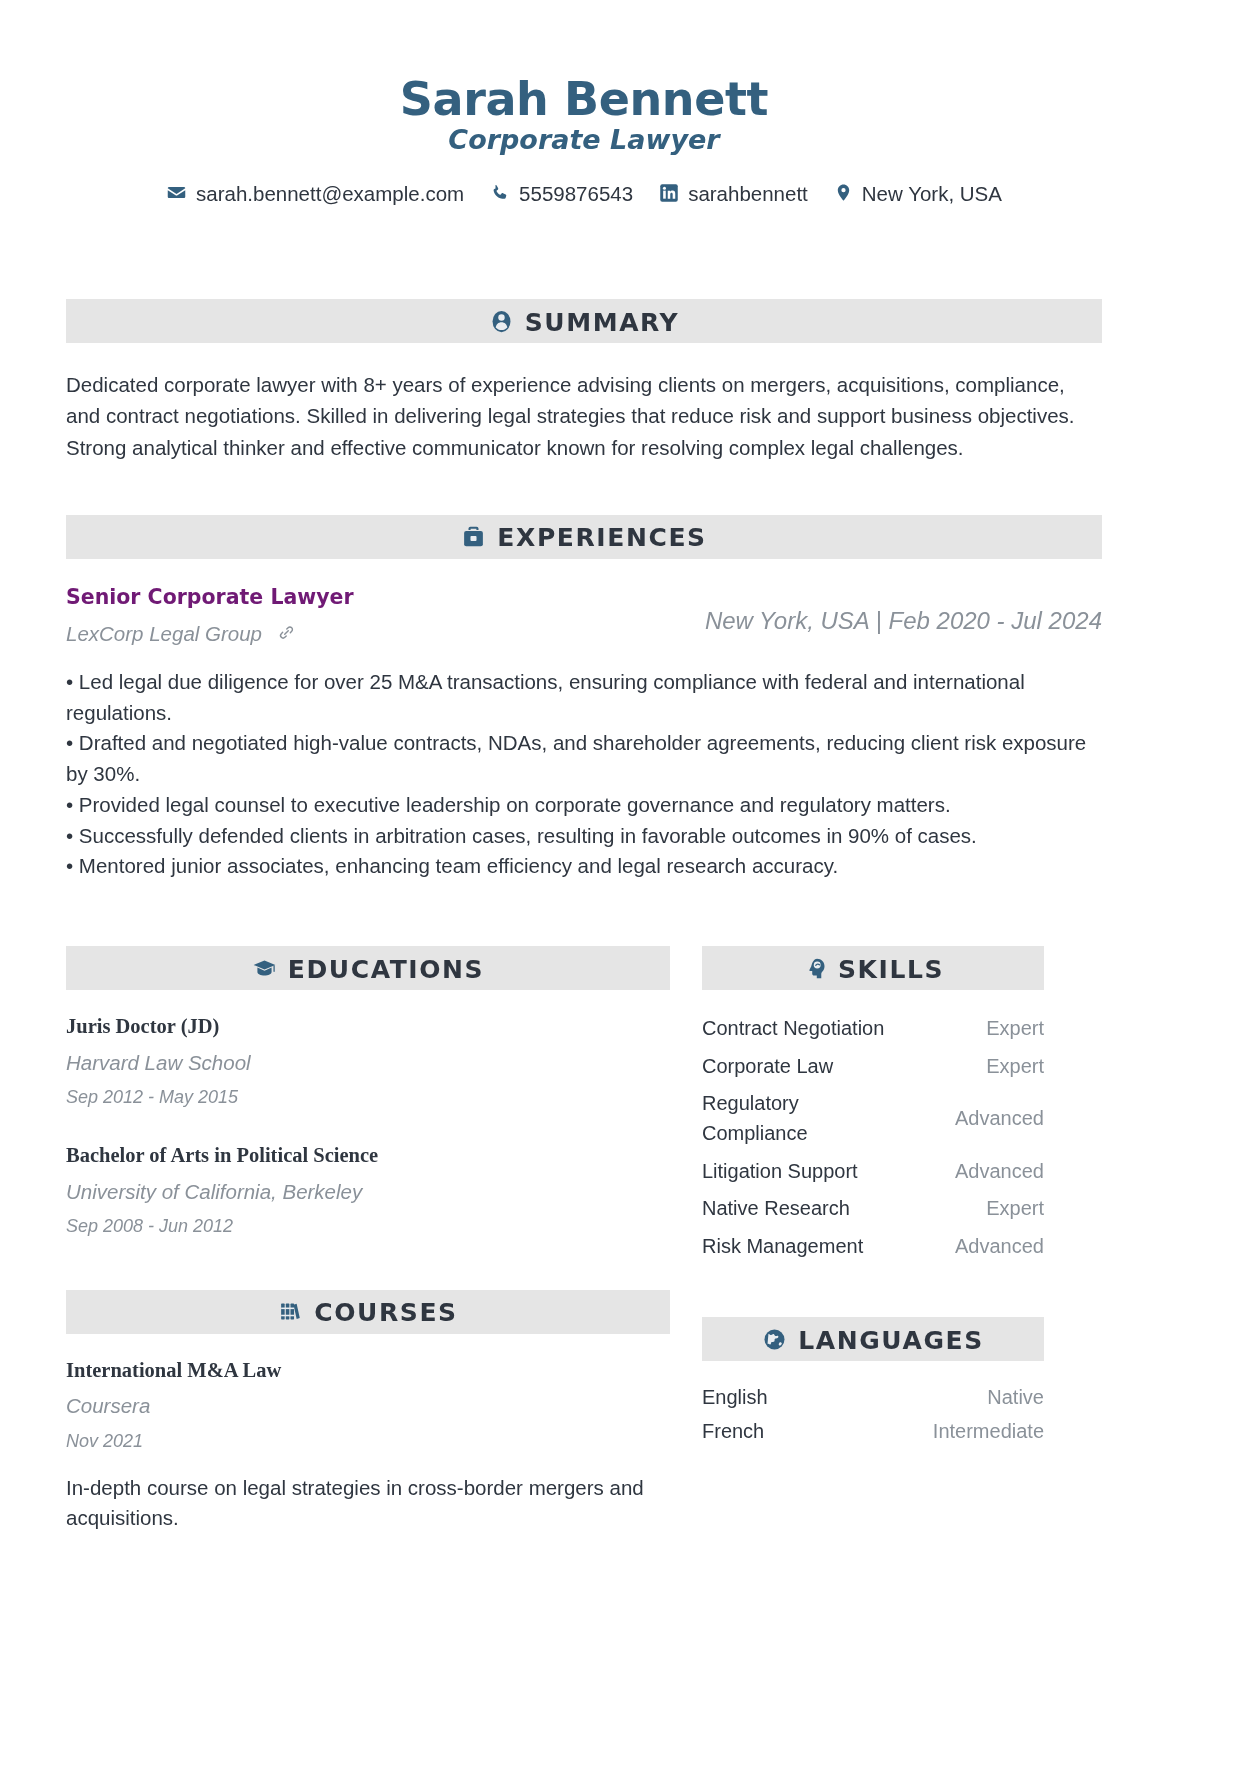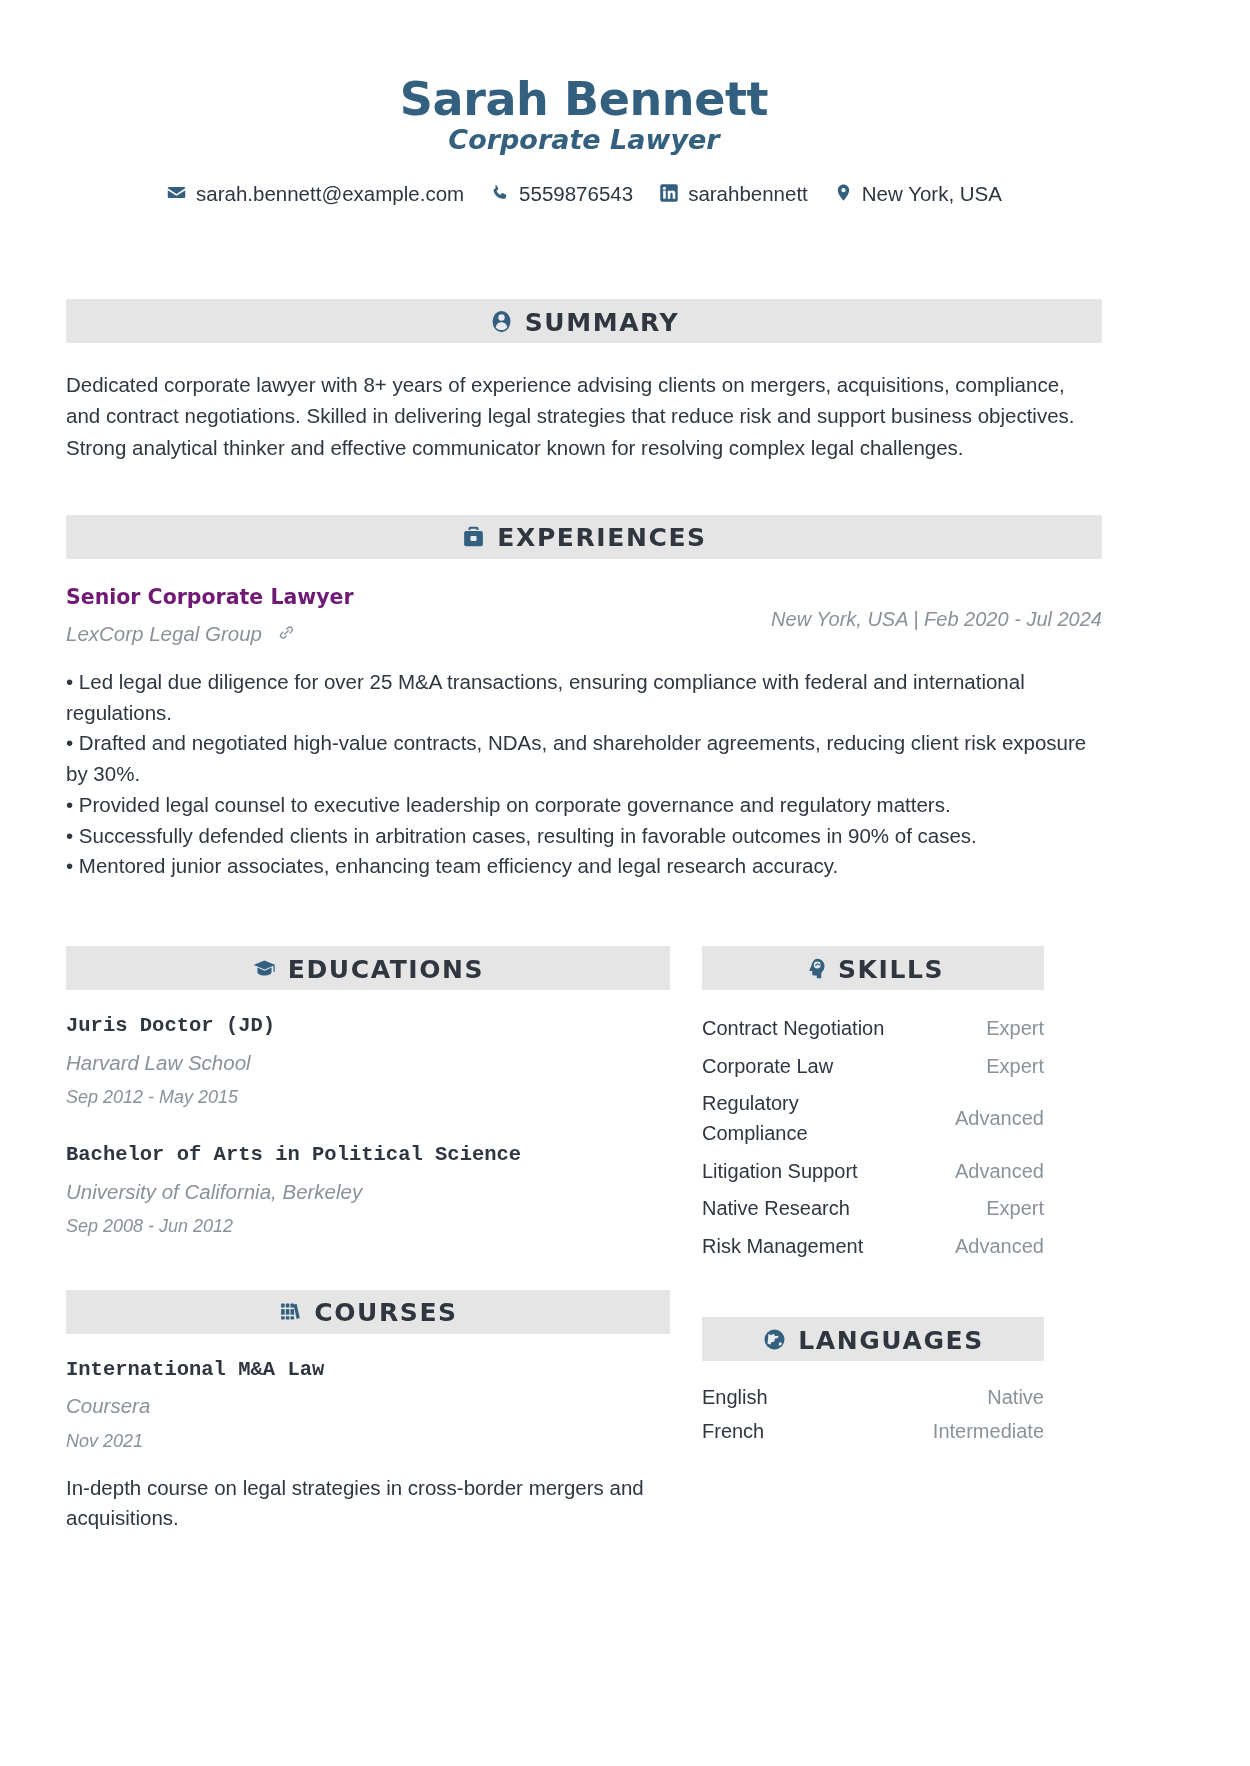--- a/index.html
+++ b/index.html
@@ -113,21 +113,21 @@
     margin-top: 13px;
     font-size: 20.5px;
     font-style: italic;
     color: #8a9199;
     display: flex;
     align-items: flex-end;
     gap: 16px;
     line-height: 1.2;
   }
   .exp-meta {
-    font-size: 20px;
+    font-size: 24px;
     font-style: italic;
     color: #8a9199;
     white-space: nowrap;
     padding-top: 22px;
     line-height: 1.2;
   }
   .bullets {
     margin-top: 20px;
     font-size: 20.5px;
     line-height: 1.5;
@@ -139,21 +139,21 @@
   .columns {
     display: flex;
     gap: 32px;
     margin-top: 64px;
   }
   .col-left { width: 604px; flex: 0 0 604px; }
   .col-right { width: 342px; flex: 0 0 342px; }
 
   .entry { margin-top: 24px; }
   .entry-title {
-    font-family: Liberation Mono, monospace;
+    font-family: Liberation Serif, serif;
     font-size: 20.5px;
     font-weight: bold;
     color: #2f3640;
     line-height: 1.2;
   }
   .entry-sub {
     margin-top: 12px;
     font-size: 20.5px;
     font-style: italic;
     color: #8a9199;

